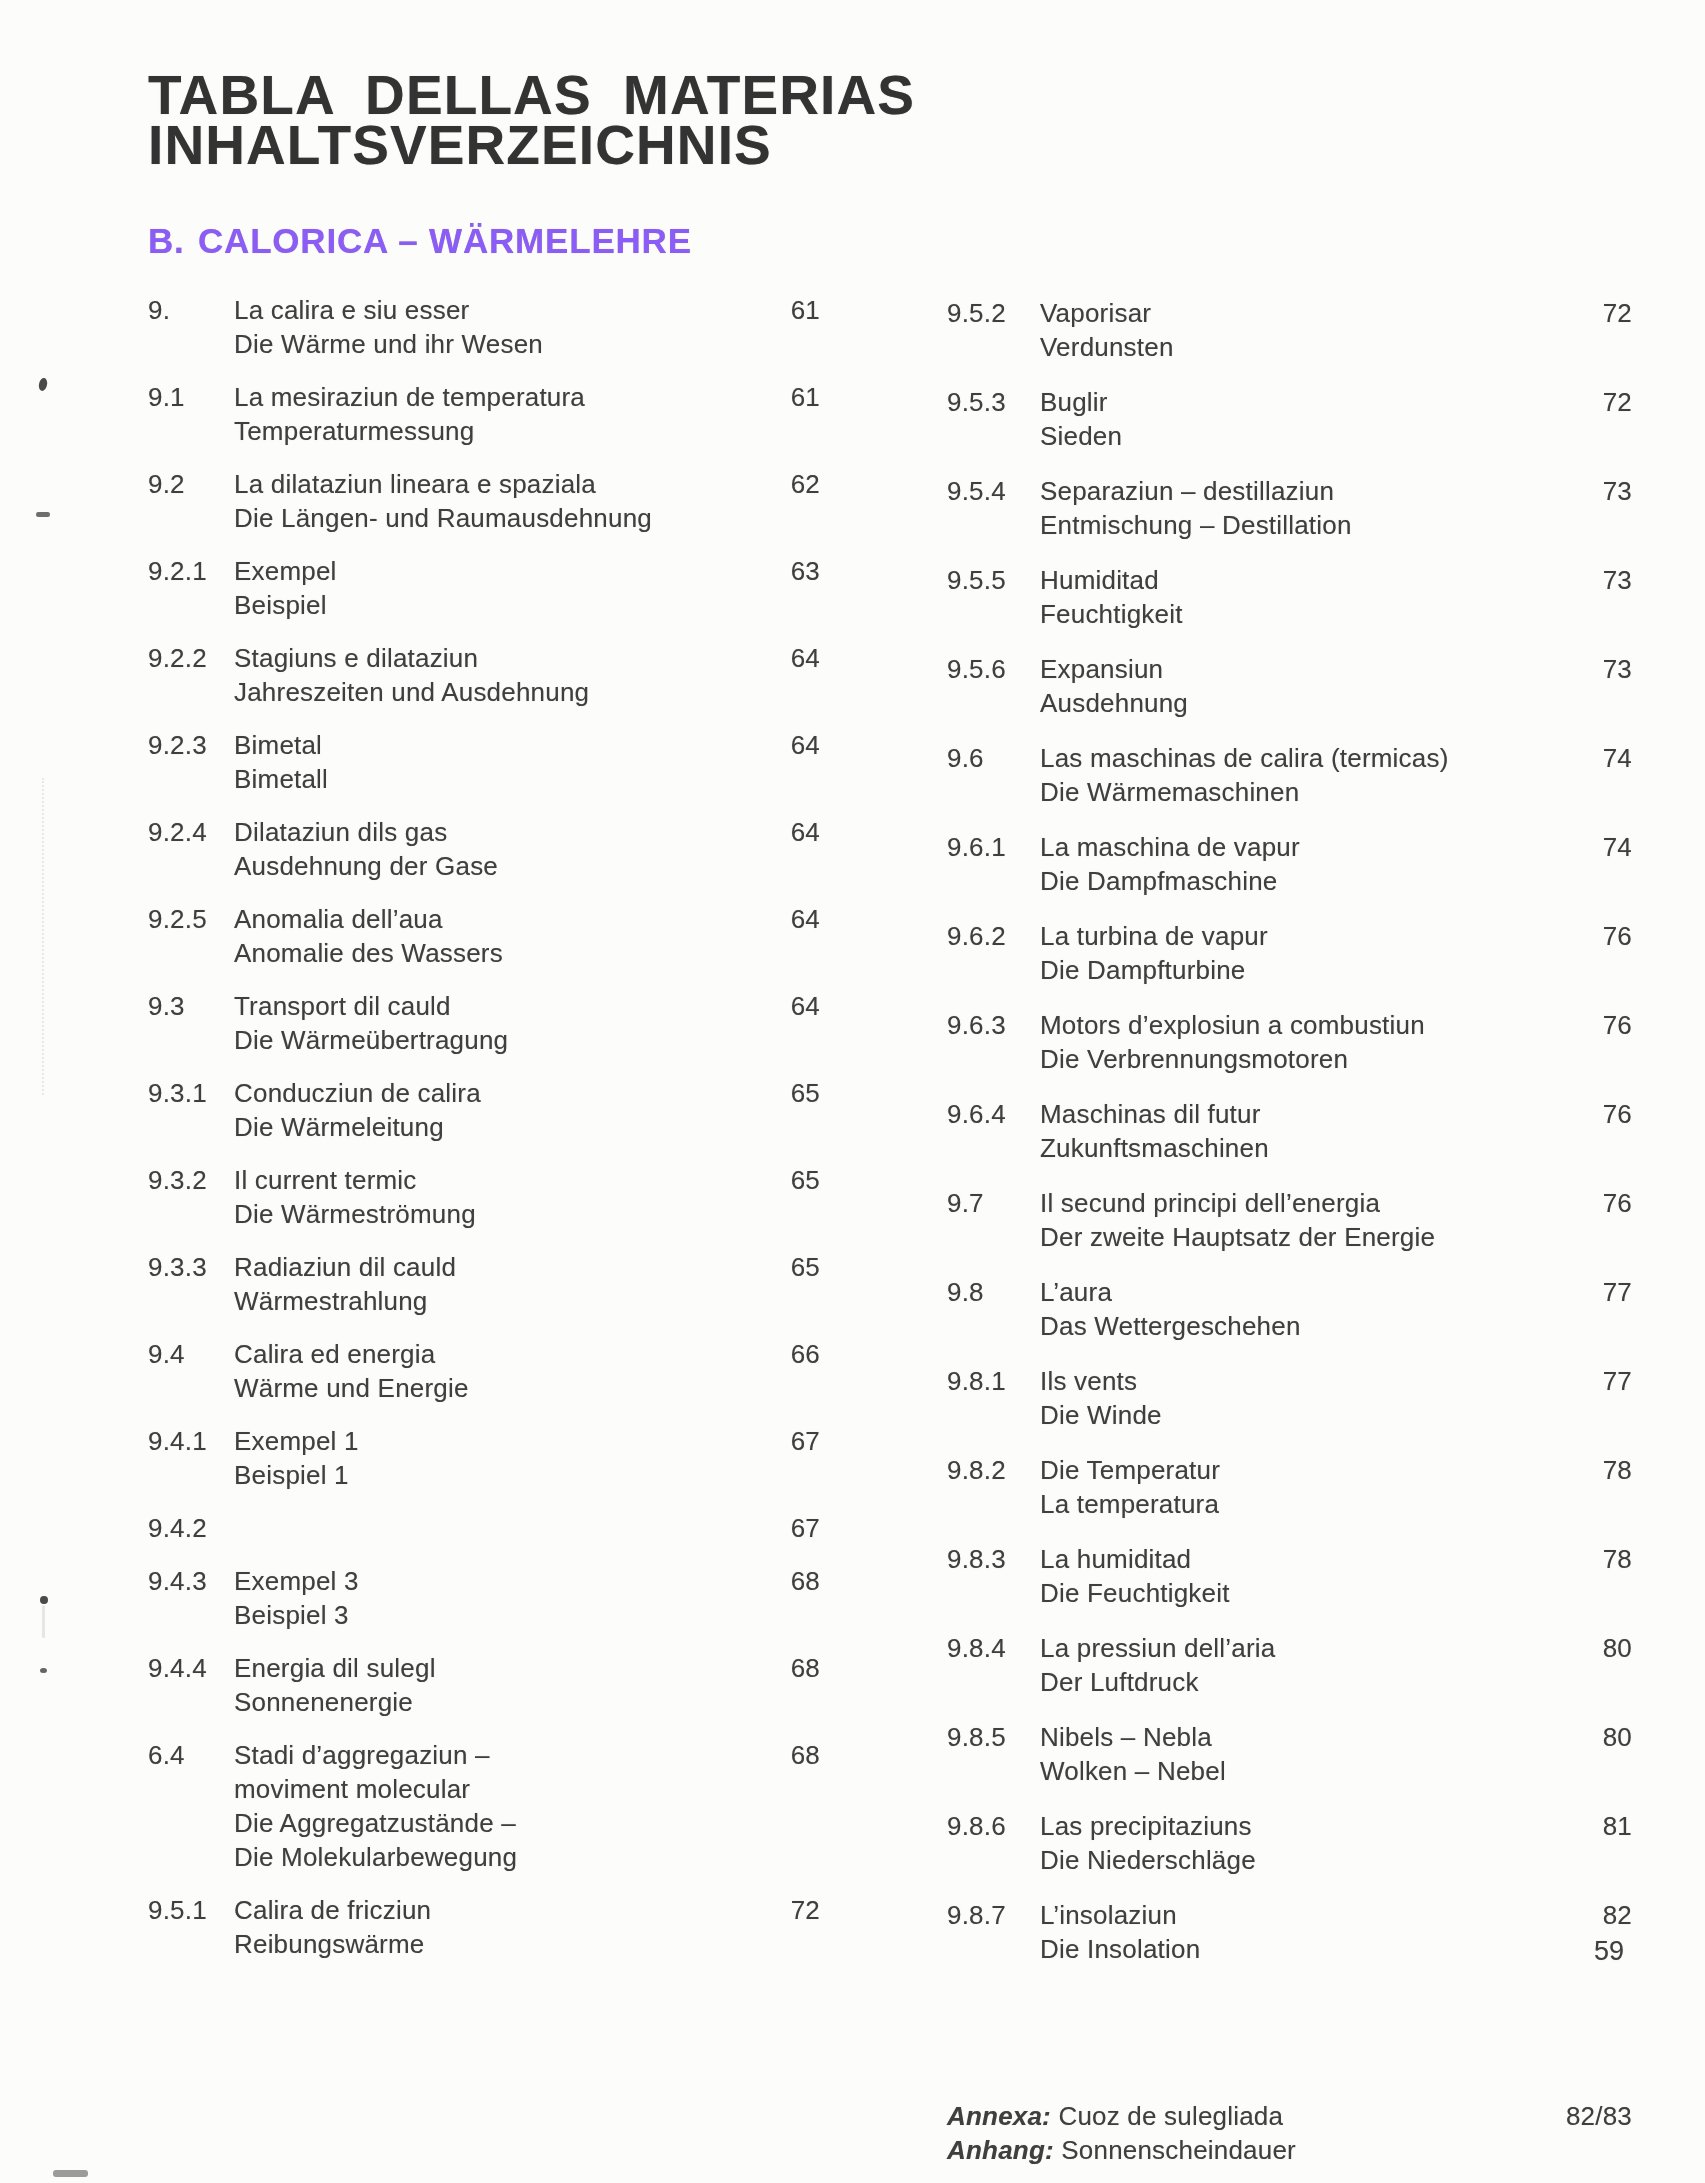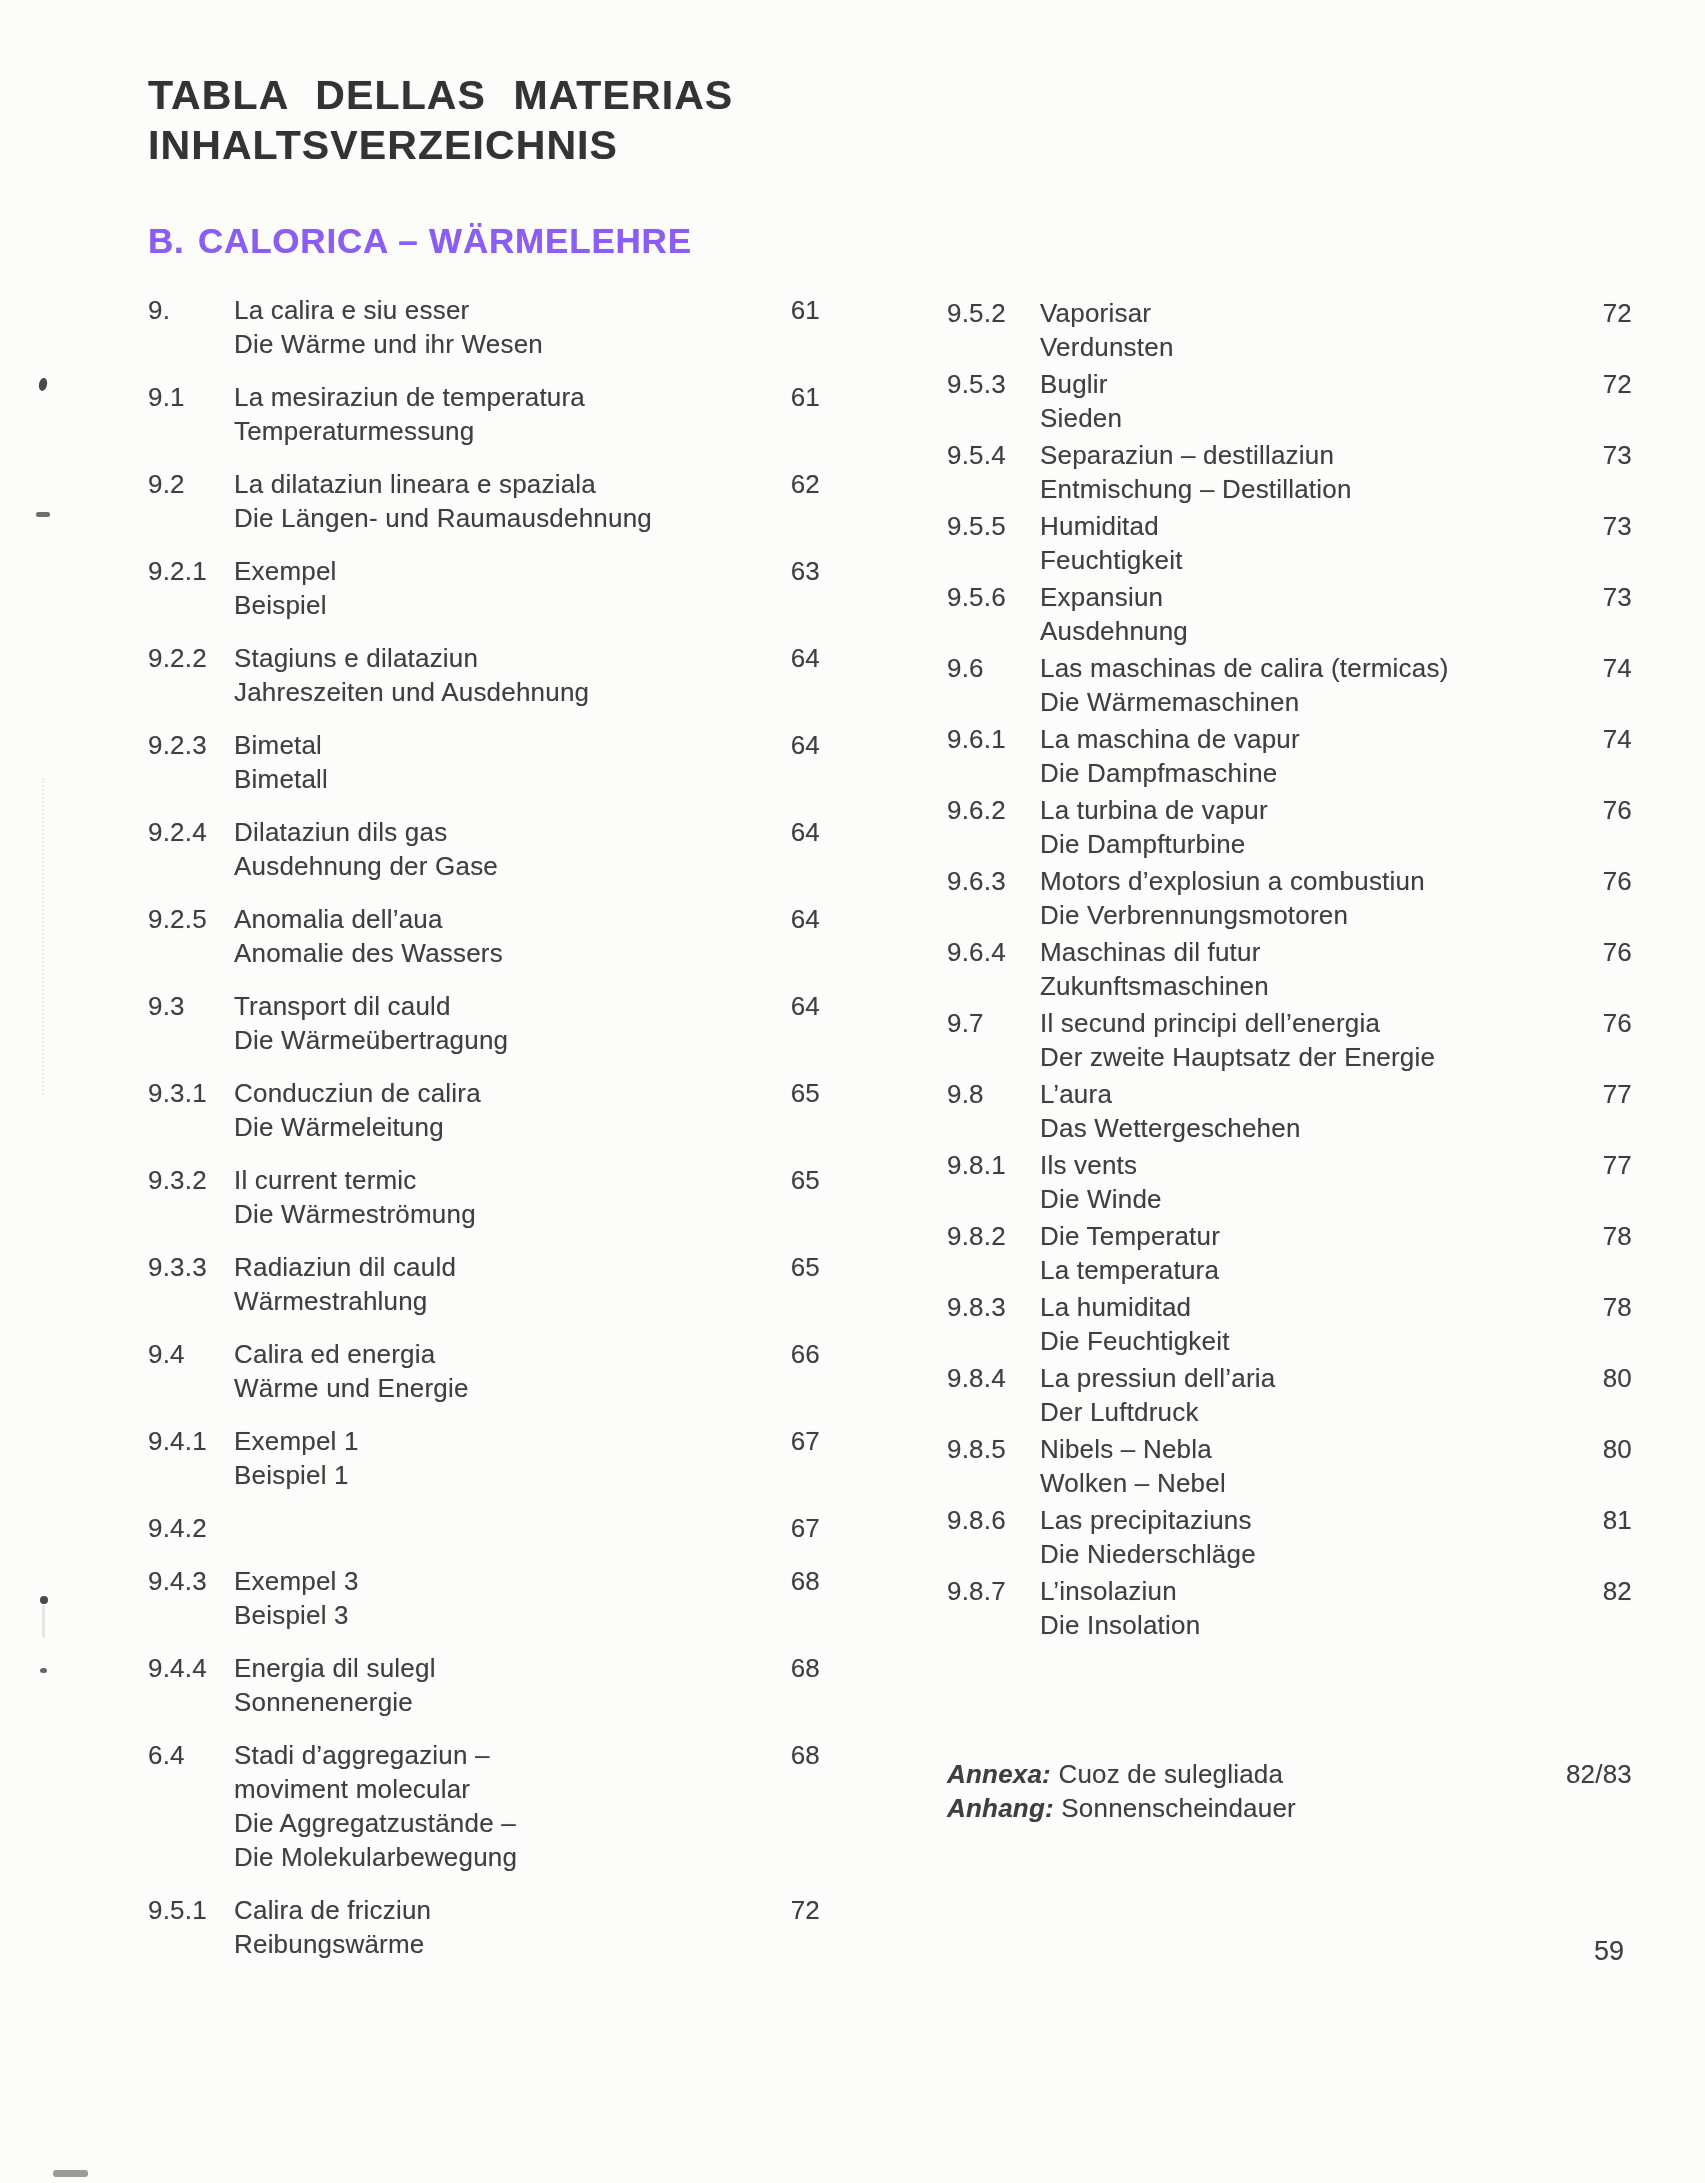--- a/index.html
+++ b/index.html
@@ -7,42 +7,42 @@
     width:1706px;height:2183px;
     background:#fcfcfa;
     position:relative;
     font-family:"Liberation Sans", sans-serif;
     color:#3c3c3c;
     overflow:hidden;
   }
   
   .title{
     position:absolute;left:148px;top:70px;
-    font-size:41px;font-weight:700;line-height:50px;
+    font-size:55px;font-weight:700;line-height:50px;
     color:#333;letter-spacing:1.1px;word-spacing:15px;
     text-shadow:0 0 0.8px rgba(40,40,40,.45);
     white-space:nowrap;
   }
   .section-heading{
     position:absolute;left:148px;top:221px;
     font-size:35px;font-weight:700;line-height:39px;
     color:#8b5cf6;letter-spacing:0.8px;
     text-shadow:0 0 0.8px rgba(40,40,40,.4);
     white-space:nowrap;
   }
   .section-heading .letter{display:inline-block;width:50px;}
   
   .toc-col{
     position:absolute;display:flex;flex-direction:column;
     font-size:26px;line-height:34px;letter-spacing:0.2px;
     color:#3f3f3f;
     text-shadow:0 0 0.8px rgba(50,50,50,.35);
   }
   .col-left {left:148px; top:293px;width:672px;gap:19px;}
-  .col-right{left:947px;top:296px;width:685px;gap:3px;}
+  .col-right{left:947px;top:296px;width:685px;gap:21px;}
   .entry{display:grid;grid-template-columns:var(--numw) 1fr auto;align-items:start;}
   .col-left  .entry{--numw:86px;}
   .col-right .entry{--numw:93px;}
   .entry .num{white-space:nowrap;}
   .entry .lines div{white-space:nowrap;}
   .entry .pg{justify-self:end;white-space:nowrap;}
   
   .annex{display:grid;grid-template-columns:1fr auto;align-items:start;margin-top:112px;}
   .annex .it{font-style:italic;font-weight:bold;}
   .annex .lines div{white-space:nowrap;}

